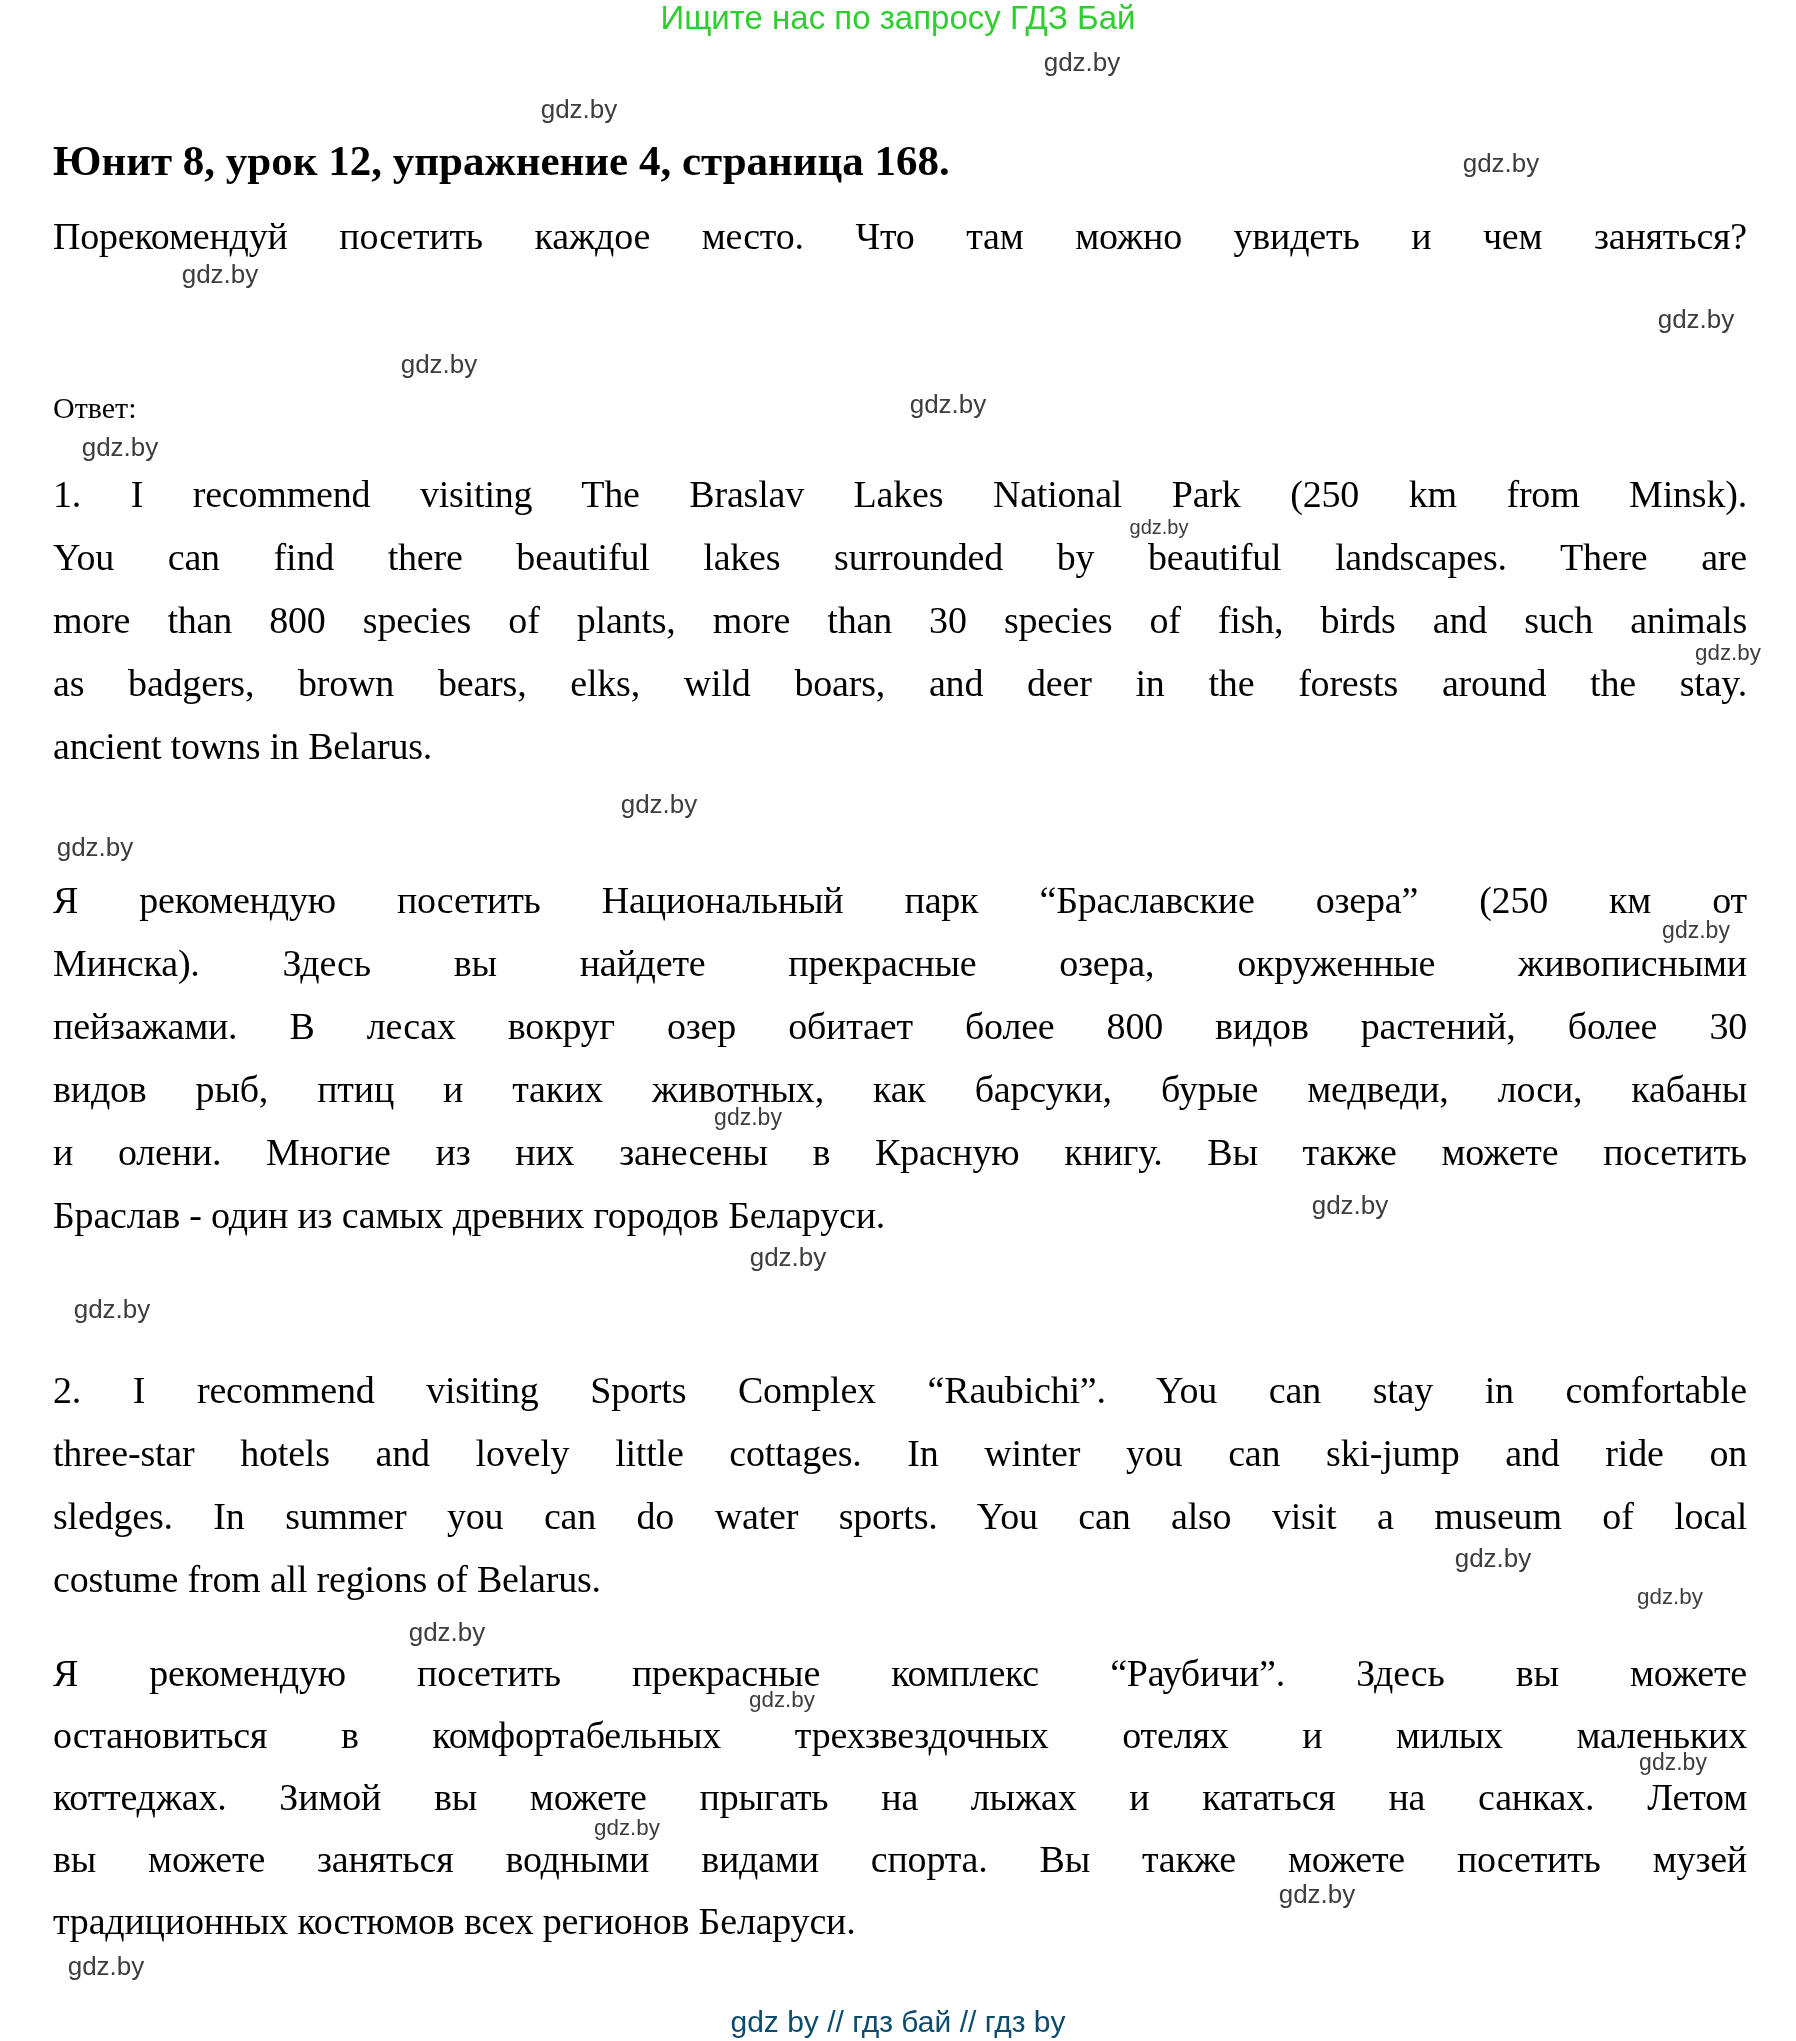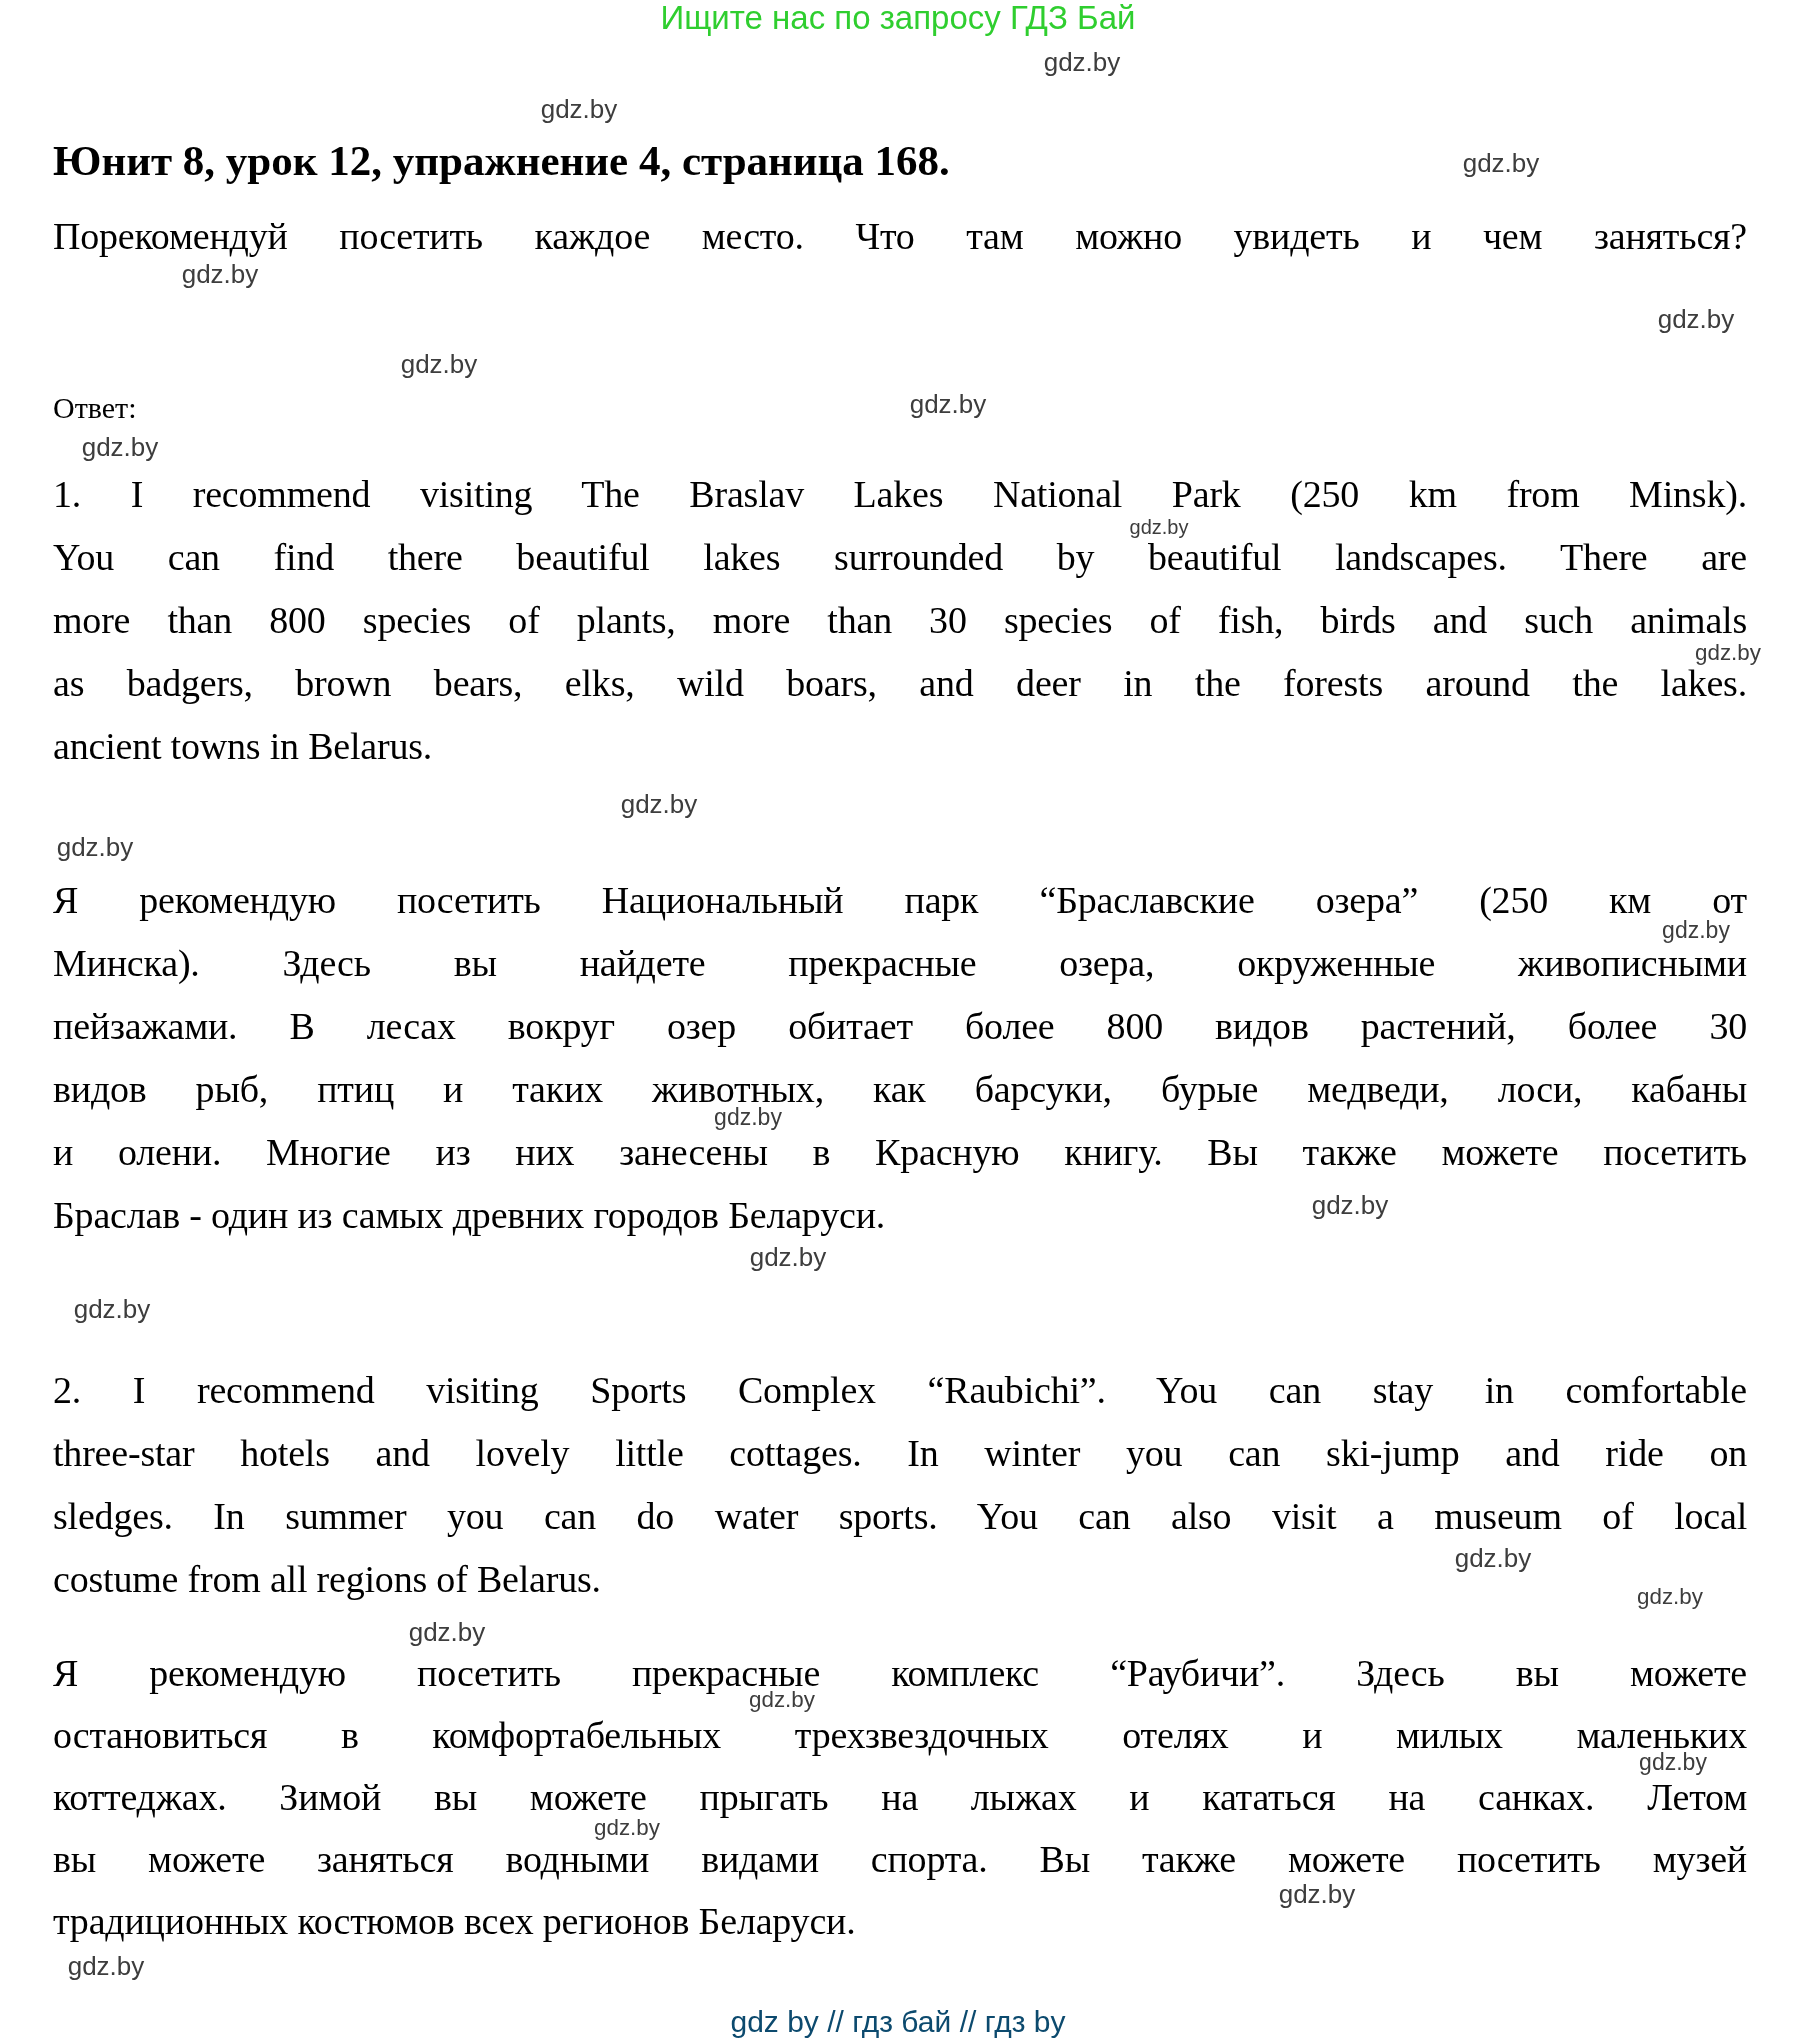--- a/index.html
+++ b/index.html
@@ -93,21 +93,21 @@
   <h1 class="title">Юнит 8, урок 12, упражнение 4, страница 168.</h1>
 
   <div class="task">Порекомендуй посетить каждое место. Что там можно увидеть и чем заняться?</div>
 
   <div class="answer-label">Ответ:</div>
 
   <div class="para" style="top:463px">
     <div class="line">1. I recommend visiting The Braslav Lakes National Park (250 km from Minsk).</div>
     <div class="line">You can find there beautiful lakes surrounded by beautiful landscapes. There are</div>
     <div class="line">more than 800 species of plants, more than 30 species of fish, birds and such animals</div>
-    <div class="line">as badgers, brown bears, elks, wild boars, and deer in the forests around the lakes.</div>
+    <div class="line">as badgers, brown bears, elks, wild boars, and deer in the forests around the stay.</div>
     <div class="line last">ancient towns in Belarus.</div>
   </div>
 
   <div class="para" style="top:869px">
     <div class="line">Я рекомендую посетить Национальный парк “Браславские озера” (250 км от</div>
     <div class="line">Минска). Здесь вы найдете прекрасные озера, окруженные живописными</div>
     <div class="line">пейзажами. В лесах вокруг озер обитает более 800 видов растений, более 30</div>
     <div class="line">видов рыб, птиц и таких животных, как барсуки, бурые медведи, лоси, кабаны</div>
     <div class="line">и олени. Многие из них занесены в Красную книгу. Вы также можете посетить</div>
     <div class="line last">Браслав - один из самых древних городов Беларуси.</div>

